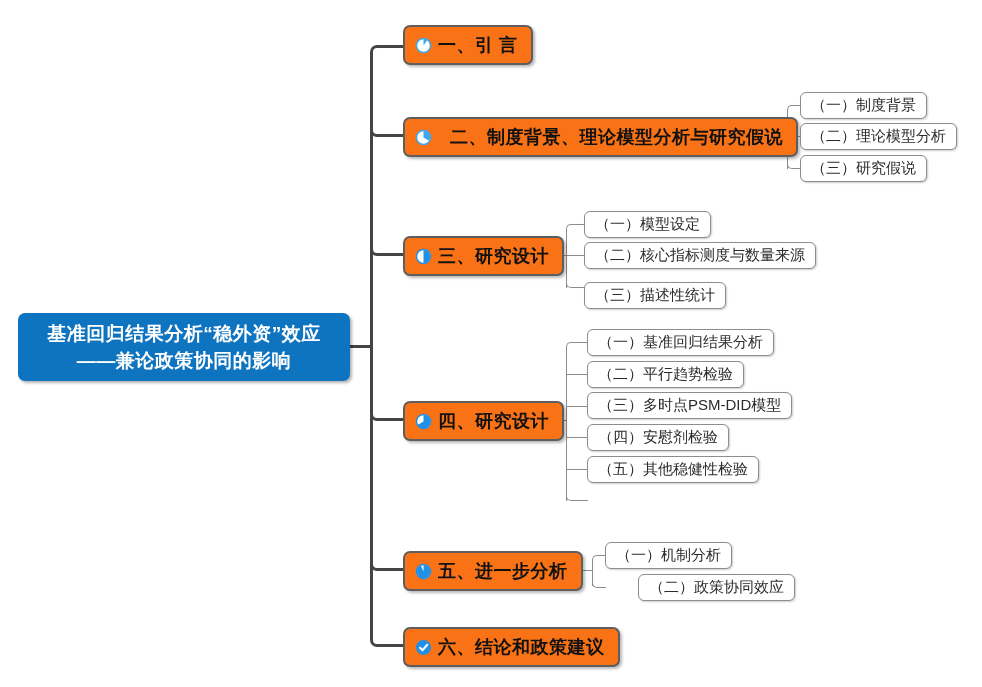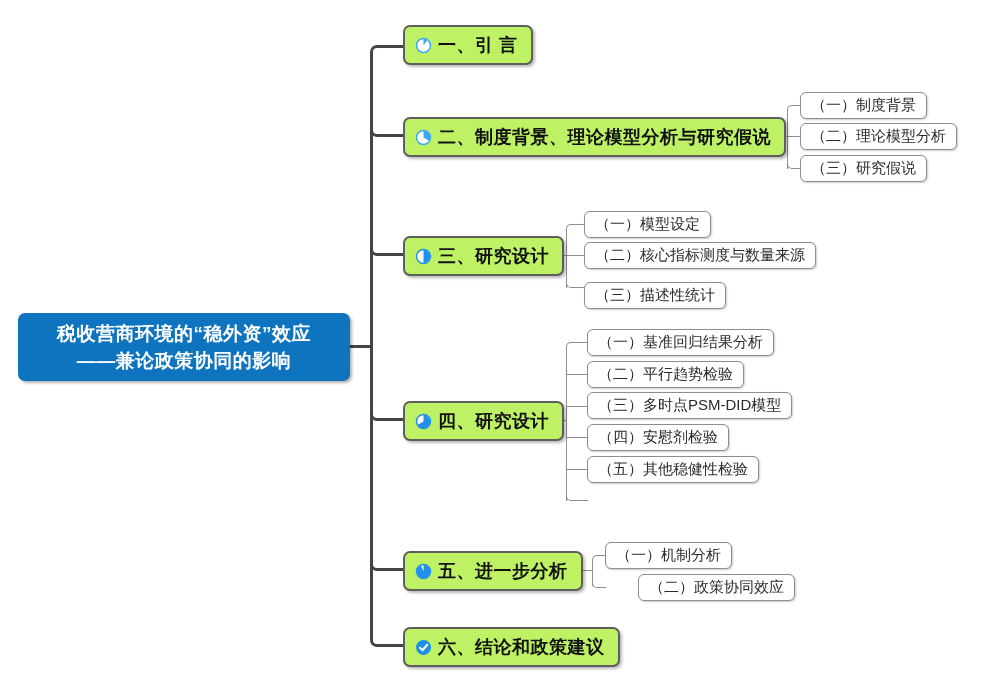--- a/index.html
+++ b/index.html
@@ -34,21 +34,21 @@
     font-weight: bold;
     font-size: 19px;
     line-height: 27px;
     letter-spacing: 0.5px;
     text-align: center;
   }
 
   
   .l1-node {
     position: absolute;
-    background: #bef264;
+    background: #f97316;
     border: 2px solid #5e5e5e;
     border-radius: 7px;
     box-shadow: 2px 2px 3px rgba(0,0,0,0.28);
     display: flex;
     align-items: center;
     height: 40px;
     box-sizing: border-box;
     padding: 0 13px 0 10px;
     color: #111111;
     font-weight: bold;
@@ -163,35 +163,35 @@
   <div class="conn trunk-sub" style="left:574px; top:500px; width:14px; height:1px;"></div>
 
   <div class="conn trunk-sub" style="left:581px; top:570px; width:11px; height:1px;"></div>
   <div class="conn trunk-sub" style="left:592px; top:562px; width:1px; height:24px;"></div>
   <div class="elbow elbow-sub" style="left:592px; top:555px; width:10px; height:10px; border-width:1px 0 0 1px; border-radius:5px 0 0 0;"></div>
   <div class="conn trunk-sub" style="left:600px; top:555px; width:6px; height:1px;"></div>
   <div class="elbow elbow-sub" style="left:592px; top:578px; width:10px; height:10px; border-width:0 0 1px 1px; border-radius:0 0 0 5px;"></div>
   <div class="conn trunk-sub" style="left:600px; top:587px; width:6px; height:1px;"></div>
 
   <div class="root-node">
-    <div>税收营商环境的“稳外资”效应</div>
+    <div>基准回归结果分析“稳外资”效应</div>
     <div>——兼论政策协同的影响</div>
   </div>
 
   <div class="l1-node" style="left:403px; top:25px;">
     <span class="pie">
       <svg width="17" height="17" viewBox="0 0 34 34">
         <circle cx="17" cy="17" r="14" fill="#ffffff" stroke="#3aa7f0" stroke-width="3"></circle>
         <path d="M17 17 L17 4 A13 13 0 0 1 24.3 6.3 Z" fill="#3aa7f0"></path>
       </svg>
     </span>
     <span class="l1-label">一、引  言</span>
   </div>
 
-  <div class="l1-node" style="left:403px; top:117px;">
+  <div class="l1-node" style="left:403px; top:117px;gap:12px;">
     <span class="pie">
       <svg width="17" height="17" viewBox="0 0 34 34">
         <circle cx="17" cy="17" r="14" fill="#ffffff" stroke="#3aa7f0" stroke-width="3"></circle>
         <path d="M17 17 L17 4 A13 13 0 0 1 28.3 23.5 Z" fill="#3aa7f0"></path>
       </svg>
     </span>
     <span class="l1-label">二、制度背景、理论模型分析与研究假说</span>
   </div>
 
   <div class="l1-node" style="left:403px; top:236px;">

